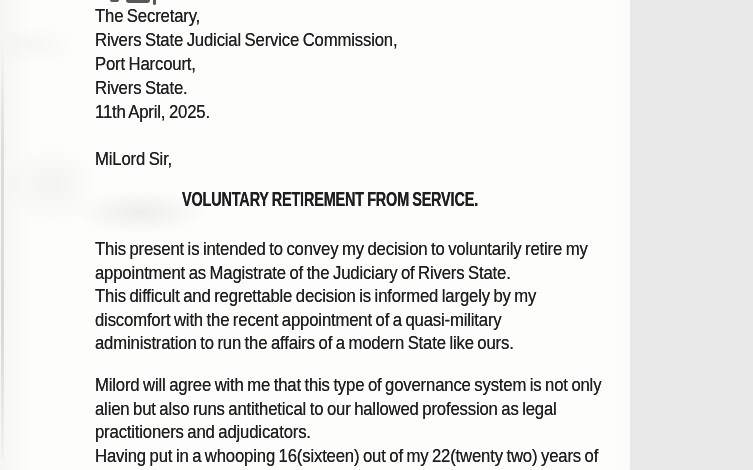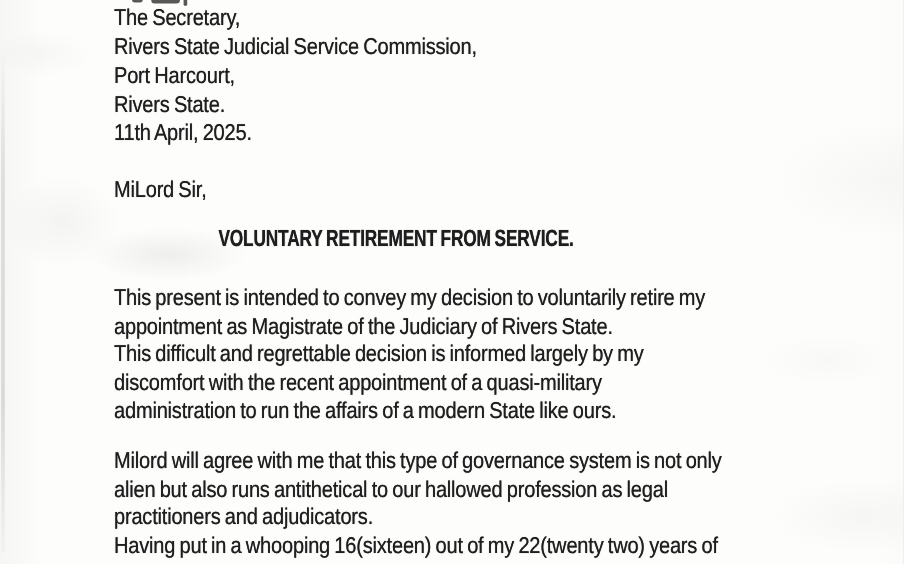--- a/index.html
+++ b/index.html
@@ -1,18 +1,18 @@
 <!DOCTYPE html>
 <html><head>
 <meta charset="utf-8">
 <style>
   html,body{margin:0;padding:0;background:#e9e9e9;}
   .paper{
     position:relative;
-    width:753px;height:470px;
+    width:630px;height:470px;
     overflow:hidden;
     font-family:"Liberation Sans", sans-serif;
     color:#1e1e1e;
     background:
       radial-gradient(95px 32px at 140px 212px, rgba(110,110,110,0.10), transparent 70%),
       radial-gradient(70px 55px at 52px 185px, rgba(120,120,120,0.07), transparent 70%),
       radial-gradient(130px 70px at 735px 150px, rgba(130,130,130,0.05), transparent 70%),
       radial-gradient(110px 45px at 720px 430px, rgba(130,130,130,0.06), transparent 70%),
       radial-gradient(60px 28px at 35px 45px, rgba(130,130,130,0.05), transparent 70%),
       radial-gradient(80px 30px at 690px 300px, rgba(130,130,130,0.04), transparent 70%),

